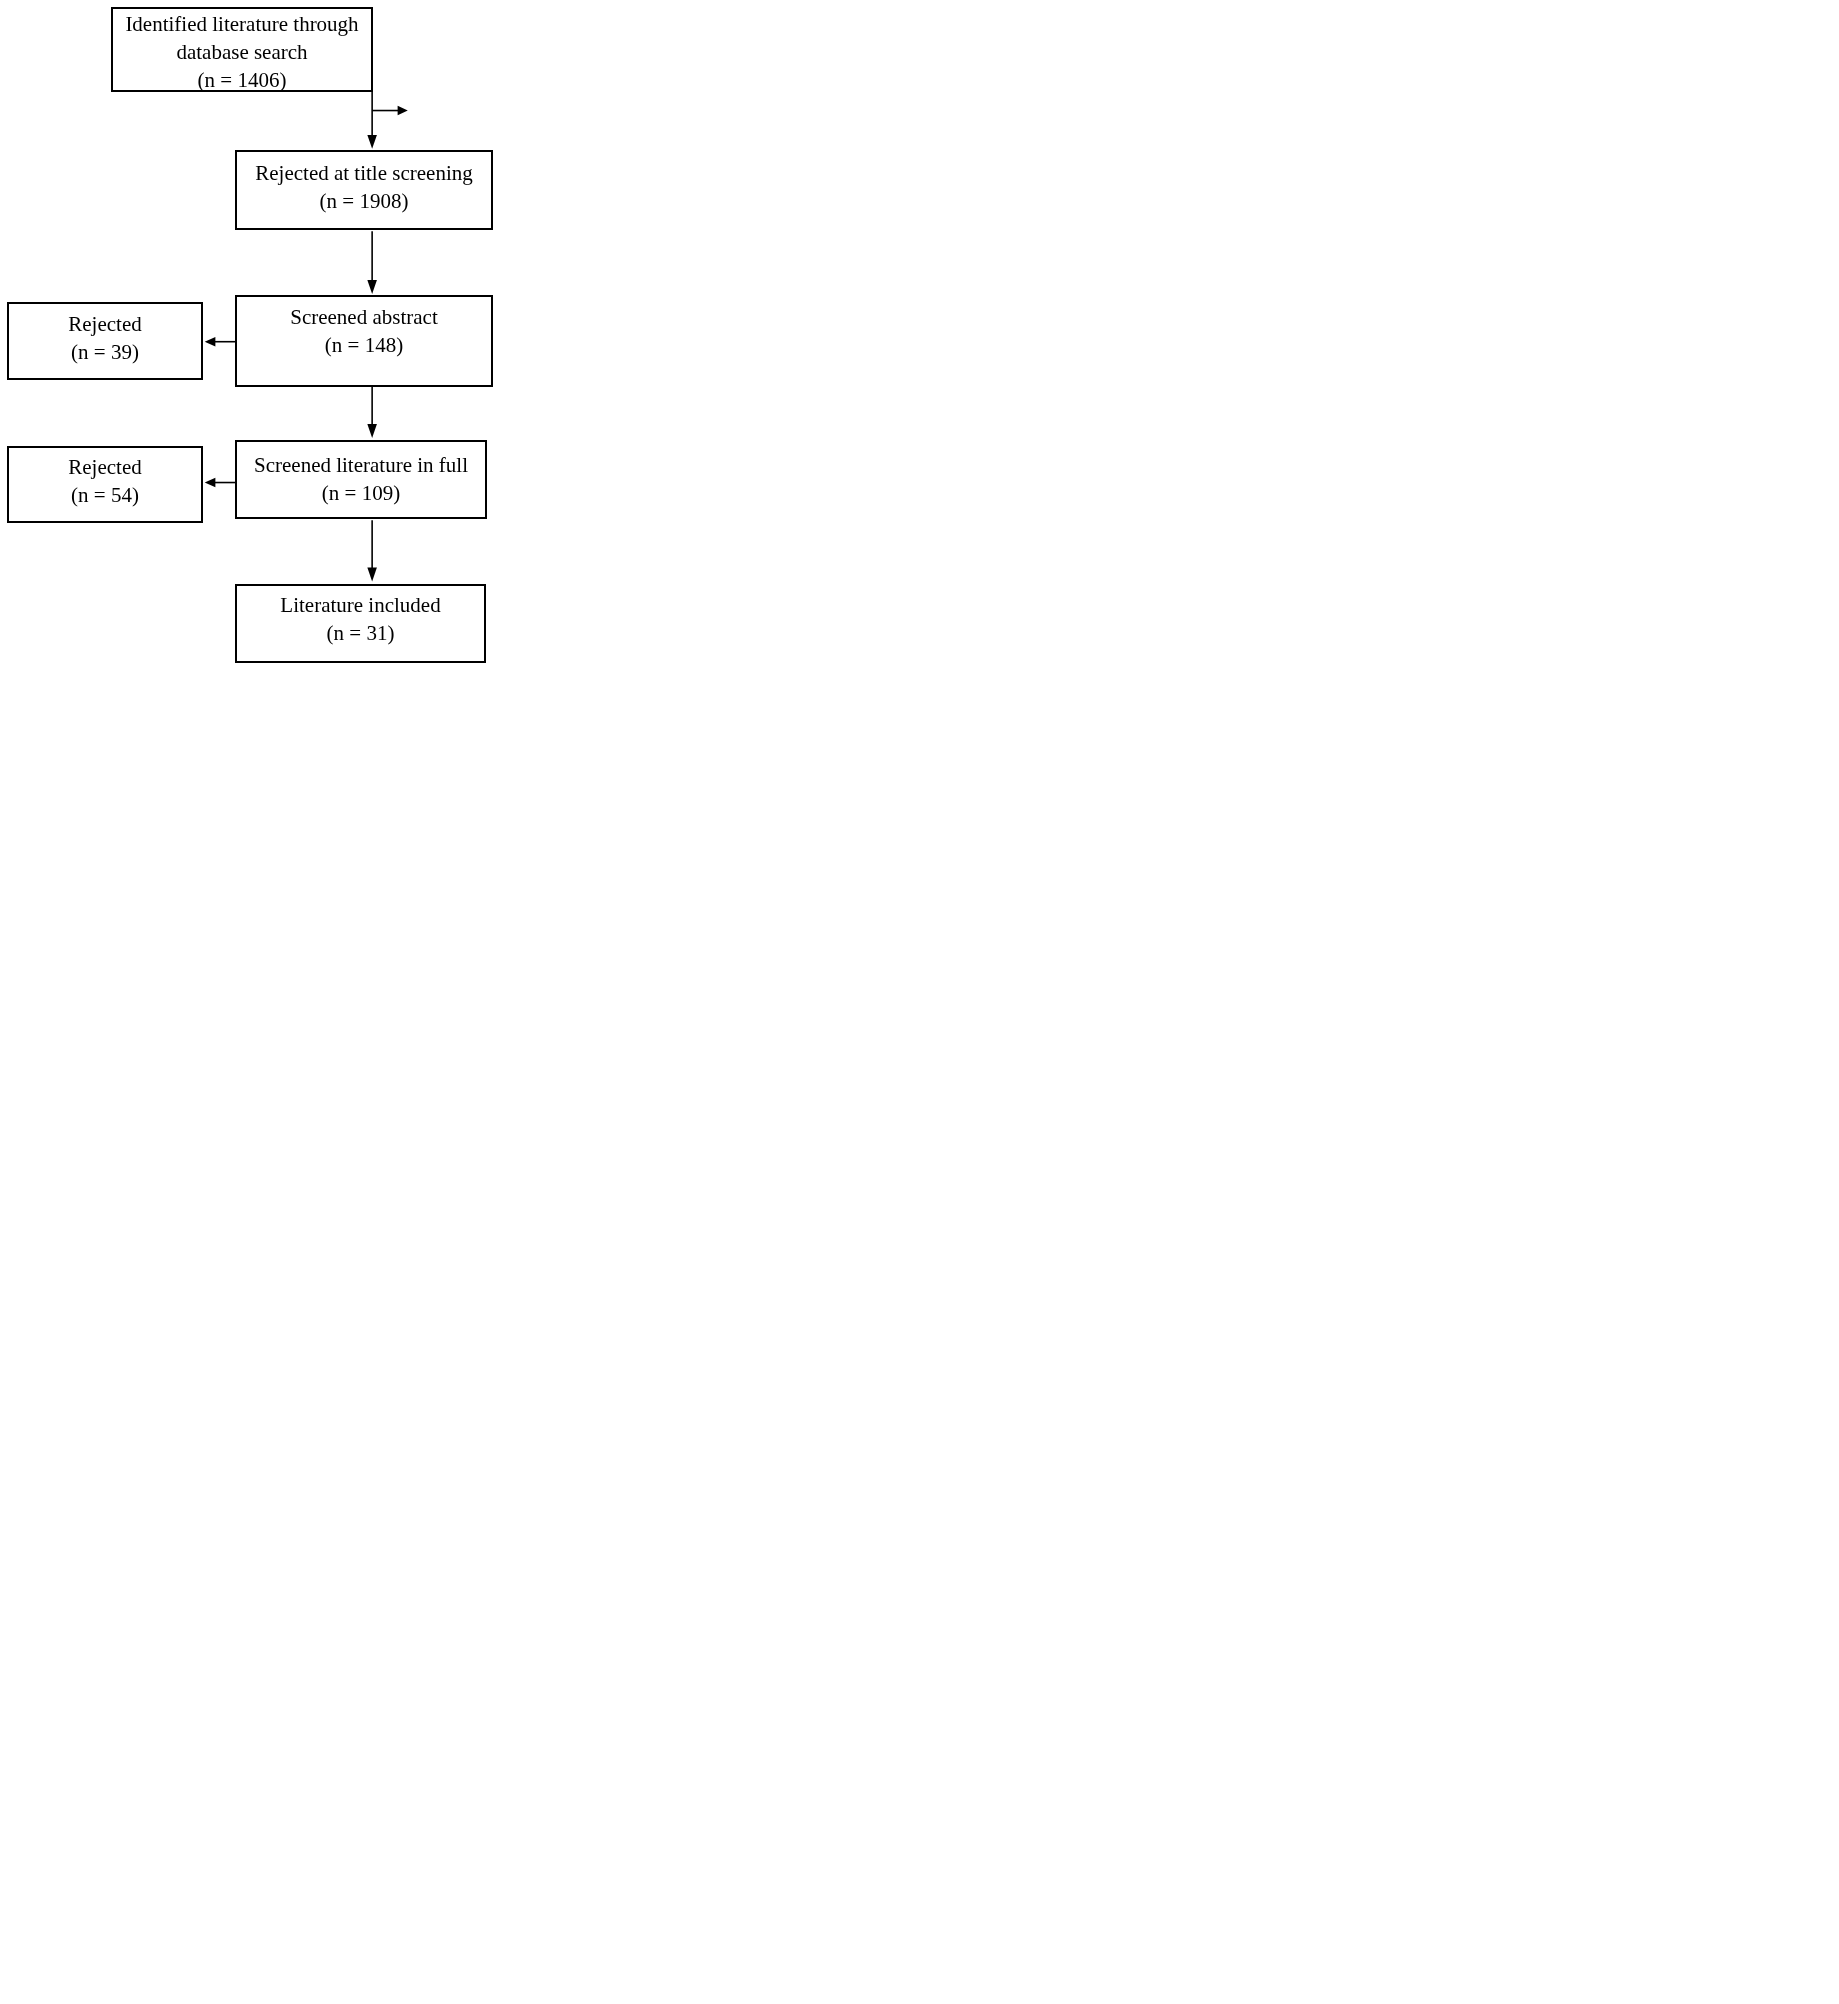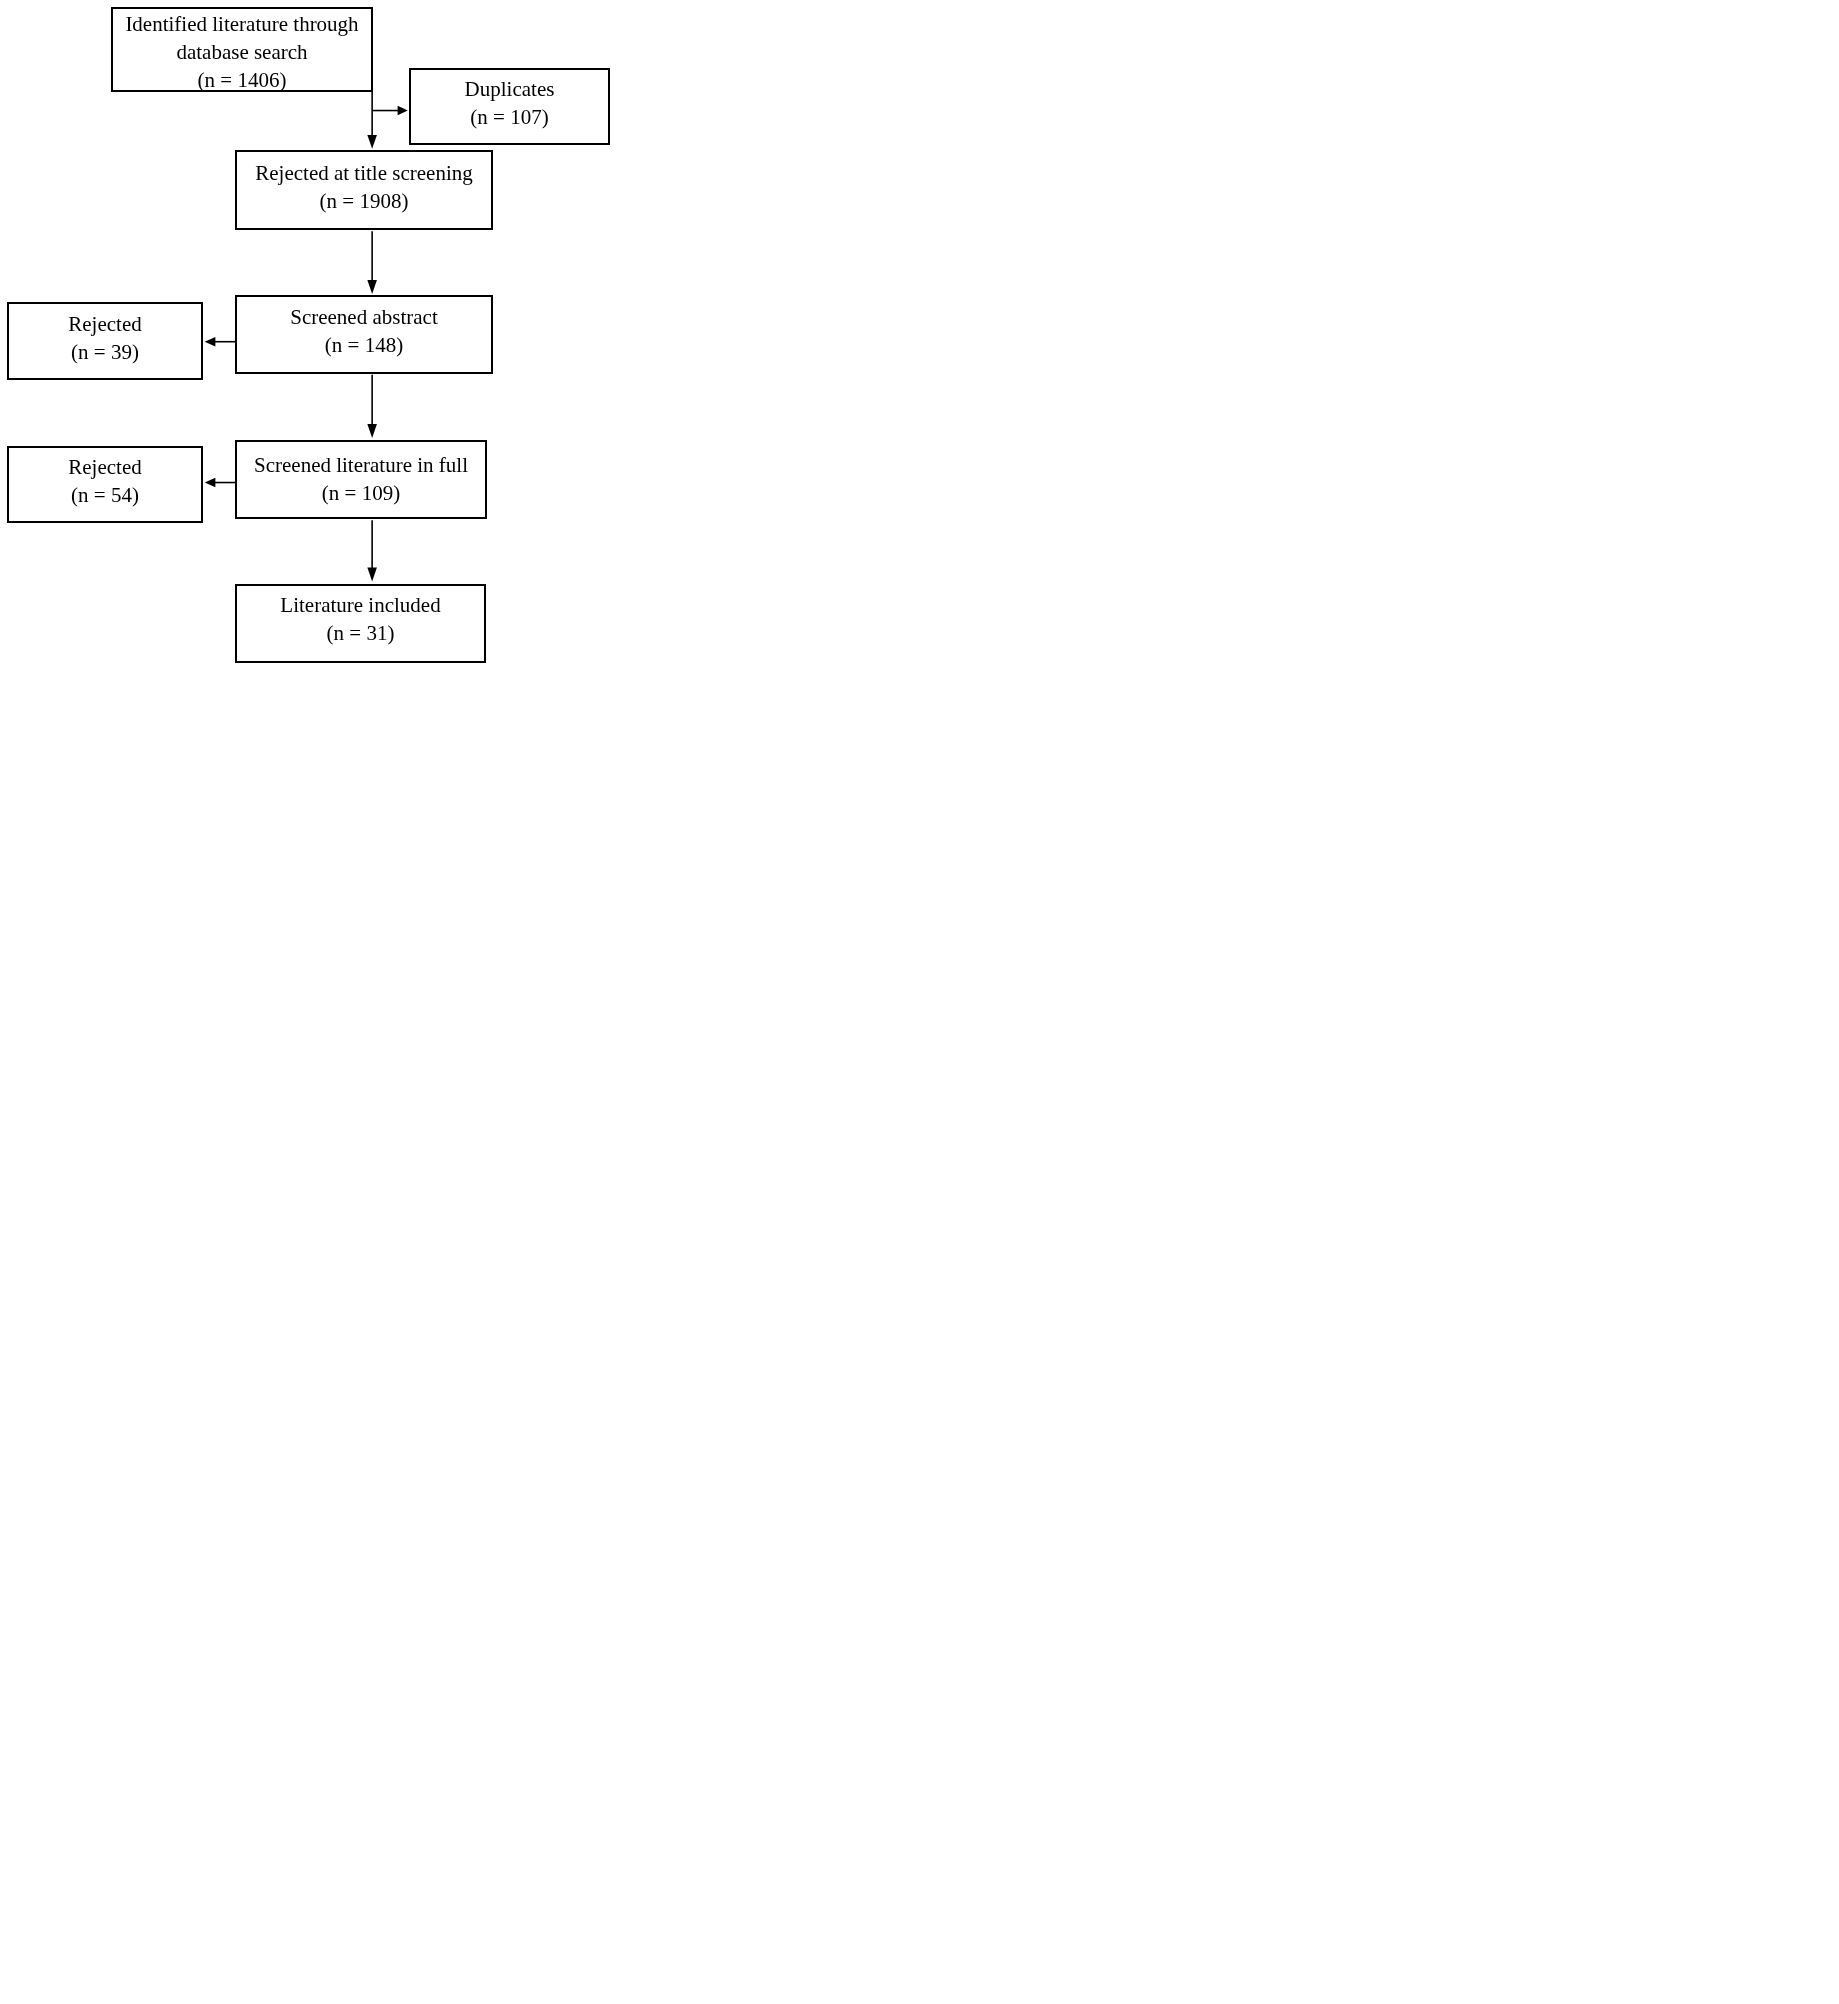--- a/index.html
+++ b/index.html
@@ -33,21 +33,21 @@
     line-height: 28px;
   }
   .node .line, .node .count {
     display: block;
     white-space: nowrap;
   }
   
   .n-identified     { left: 111px; top:   7px; width: 262px; height: 85px; padding-top: 0.5px; }
   .n-duplicates     { left: 409px; top:  68px; width: 201px; height: 77px; padding-top: 4.8px; }
   .n-title-screen   { left: 235px; top:  150px; width: 258px; height: 80px; padding-top: 7px; }
-  .n-abstract       { left: 235px; top:  295px; width: 258px; height: 79px; padding-top: 5.8px; }
+  .n-abstract       { left: 235px; top:  295px; width: 258px; height: 92px; padding-top: 5.8px; }
   .n-rejected-39    { left:  7px; top:  302px; width: 196px; height: 78px; padding-top: 5.8px; }
   .n-full           { left: 235px; top:  440px; width: 252px; height: 79px; padding-top: 9px; }
   .n-rejected-54    { left:  7px; top:  446px; width: 196px; height: 77px; padding-top: 5.3px; }
   .n-included       { left: 235px; top: 584px; width: 251px; height: 79px; padding-top: 5.3px; }
 </style>
 </head>
 <body>
 
 <div class="canvas">
 
@@ -88,24 +88,20 @@
       <polygon points="700,1094 691,1068 709,1068" fill="#000"></polygon>
     </g>
   </svg>
 
   <div class="node n-identified">
     <span class="line">Identified literature through</span>
     <span class="line">database search</span>
     <span class="count">(n = 1406)</span>
   </div>
 
-  <div class="node n-duplicates">
-    <span class="line">Duplicates</span>
-    <span class="count">(n = 107)</span>
-  </div>
 
   <div class="node n-title-screen">
     <span class="line">Rejected at title screening</span>
     <span class="count">(n = 1908)</span>
   </div>
 
   <div class="node n-abstract">
     <span class="line">Screened abstract</span>
     <span class="count">(n = 148)</span>
   </div>

